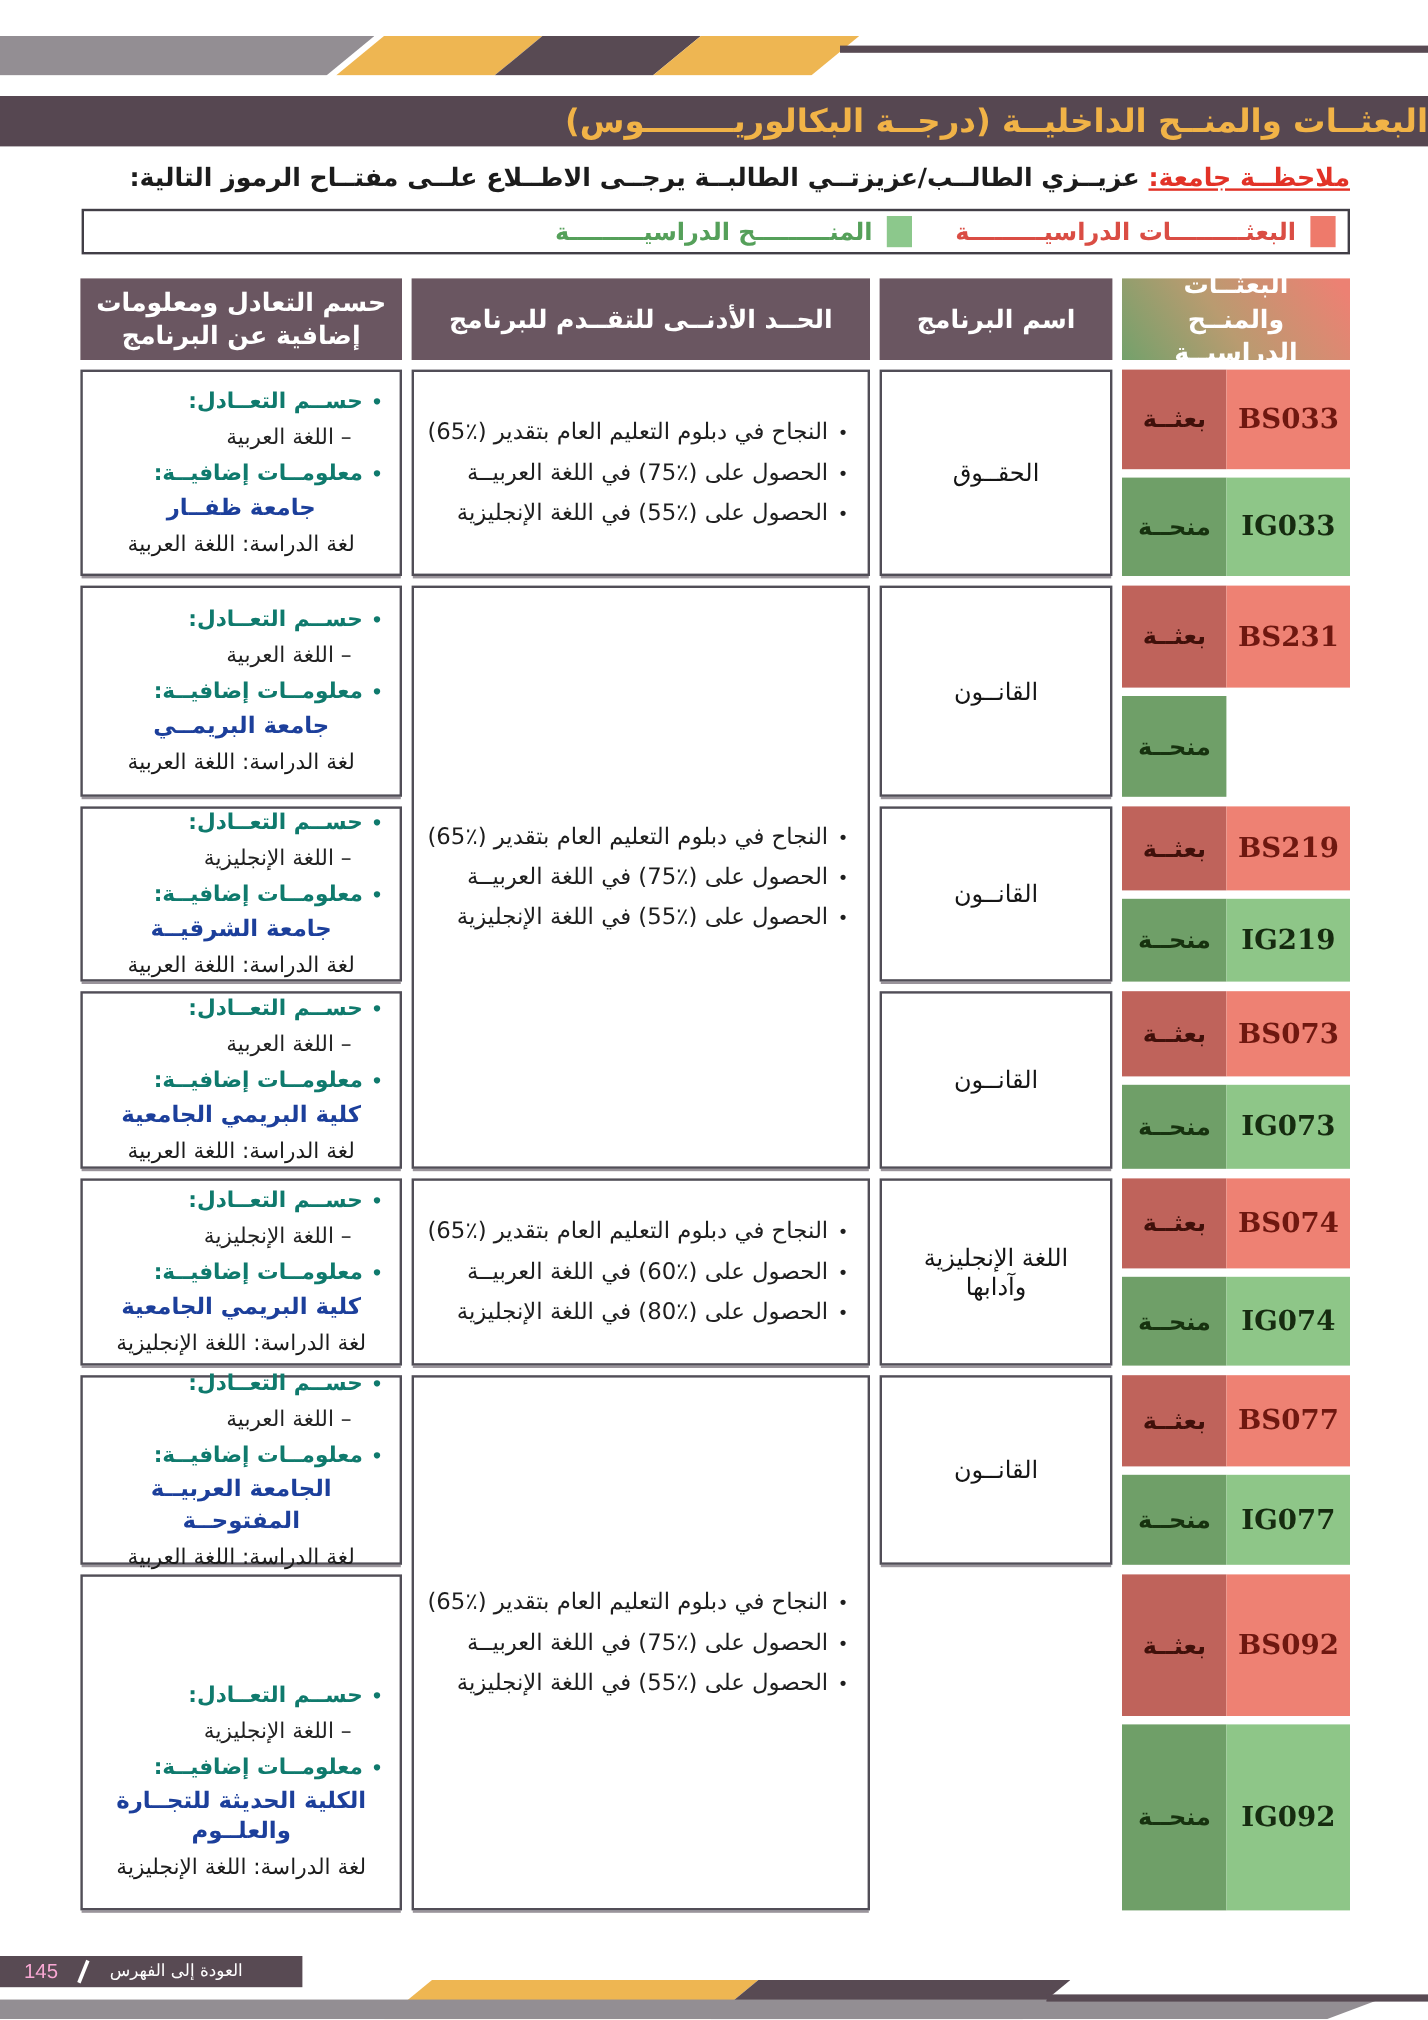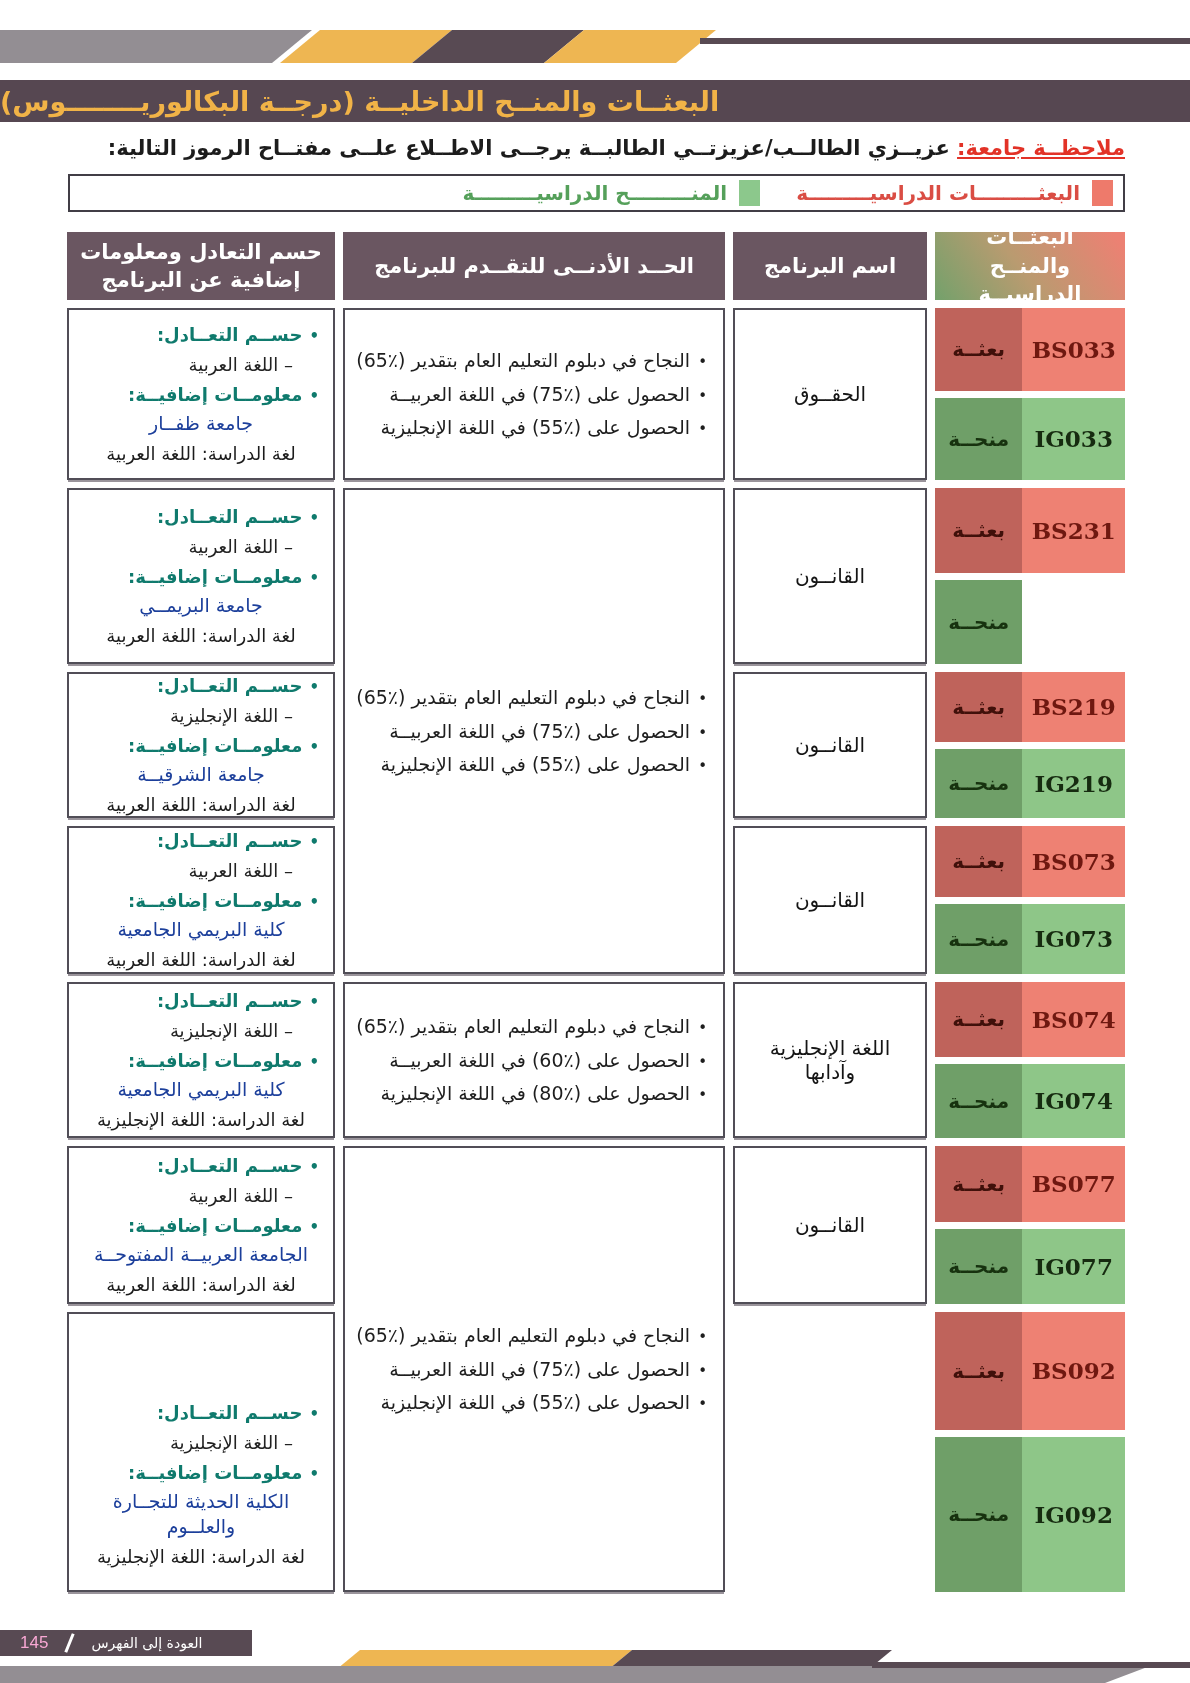--- a/index.html
+++ b/index.html
@@ -21,21 +21,21 @@
   .d-gray-bot{top:1666px;left:0;width:1150px;height:17px;background:#938e93;
     clip-path:polygon(0 0,100% 0,calc(100% - 45px) 100%,0 100%);}
   .d-y-bot{top:1650px;left:320px;width:312px;height:33px;background:#eeb652;
     clip-path:polygon(40px 0,100% 0,calc(100% - 40px) 100%,0 100%);}
   .d-dk-bot{top:1650px;left:592px;width:300px;height:33px;background:#584a53;
     clip-path:polygon(40px 0,100% 0,calc(100% - 40px) 100%,0 100%);}
   .d-line-bot{top:1662px;left:872px;width:318px;height:6px;background:#584a53;}
 
   
   .title-band{position:absolute;top:80px;left:0;width:100%;height:42px;background:#564751;
-    display:flex;align-items:center;justify-content:flex-end;}
+    display:flex;align-items:center;justify-content:flex-start;}
   .title-band span{color:#f1b347;font-size:27px;font-weight:bold;}
 
   
   .note{position:absolute;top:135px;right:65px;left:65px;font-size:21px;font-weight:bold;
     color:#1c1c1c;text-align:right;line-height:1.3;}
   .note-label{color:#e23227;text-decoration:underline;}
 
   
   .legend{position:absolute;top:174px;right:65px;width:1057px;height:38px;border:2px solid #413e46;
     background:#fff;box-sizing:border-box;display:flex;align-items:center;padding:0 10px;
@@ -64,21 +64,21 @@
     padding:0 16px 0 10px;font-size:19px;color:#1e1e1e;}
   .req-line{display:flex;gap:8px;align-items:baseline;text-align:right;line-height:1.3;}
   .blt{font-size:15px;flex:0 0 auto;}
 
   .info{display:flex;flex-direction:column;justify-content:center;gap:3px;
     padding:8px 14px;font-size:18px;color:#1b1b1b;line-height:1.5;}
   .info-low{justify-content:flex-end;padding-bottom:20px;}
   .b-line{color:#0f7a6d;font-weight:bold;display:flex;gap:7px;align-items:baseline;}
   .b-line .blt{color:#0f7a6d;}
   .dash{padding-right:26px;color:#222;}
-  .uni{color:#1c3f9b;font-weight:normal;text-align:center;font-size:19px;line-height:1.35;}
+  .uni{color:#1c3f9b;font-weight:bold;text-align:center;font-size:19px;line-height:1.35;}
   .lang{text-align:center;}
 
   .code-pair{display:flex;flex-direction:column;gap:7px;height:100%;}
   .code-cell{flex:1;display:flex;direction:ltr;}
   .tlabel{width:46%;display:flex;align-items:center;justify-content:center;
     font-size:20px;font-weight:bold;}
   .tcode{width:54%;display:flex;align-items:center;justify-content:center;
     font-family:"DejaVu Serif","Liberation Serif",serif;font-size:23px;font-weight:bold;text-align:center;}
   .bs .tlabel{background:#bf635b;color:#40100a;}
   .bs .tcode{background:#ee8173;color:#6f1810;}

